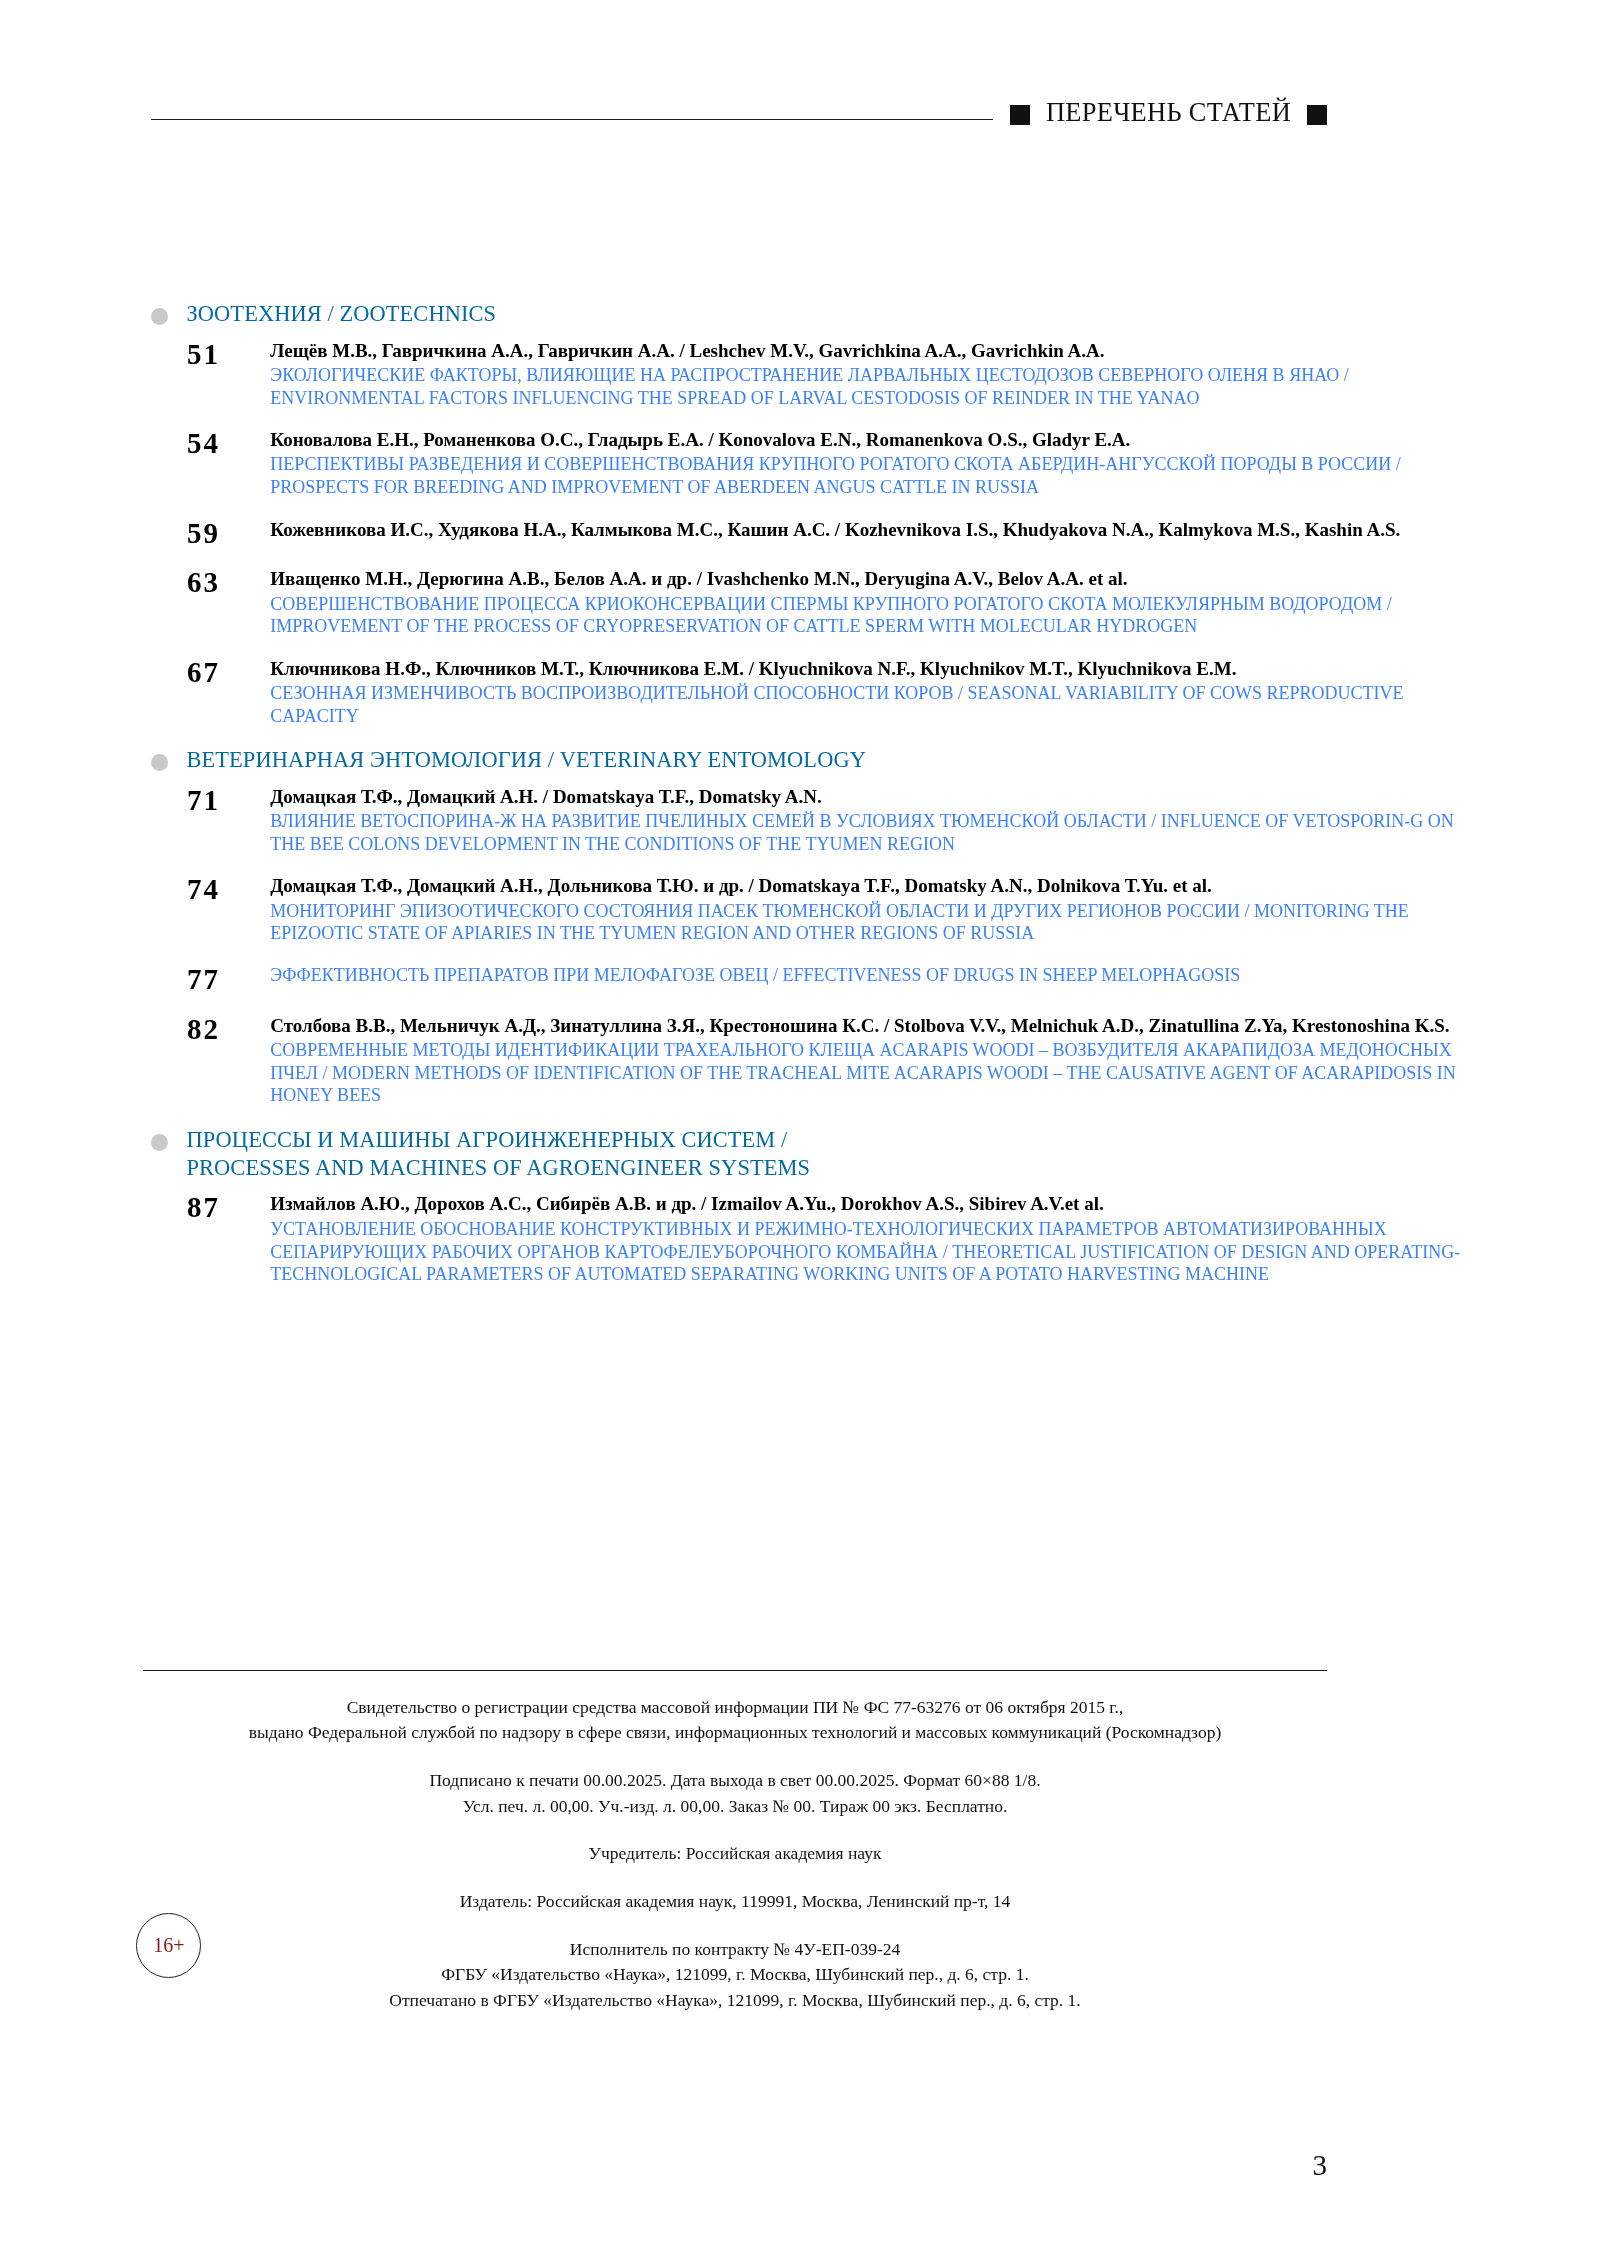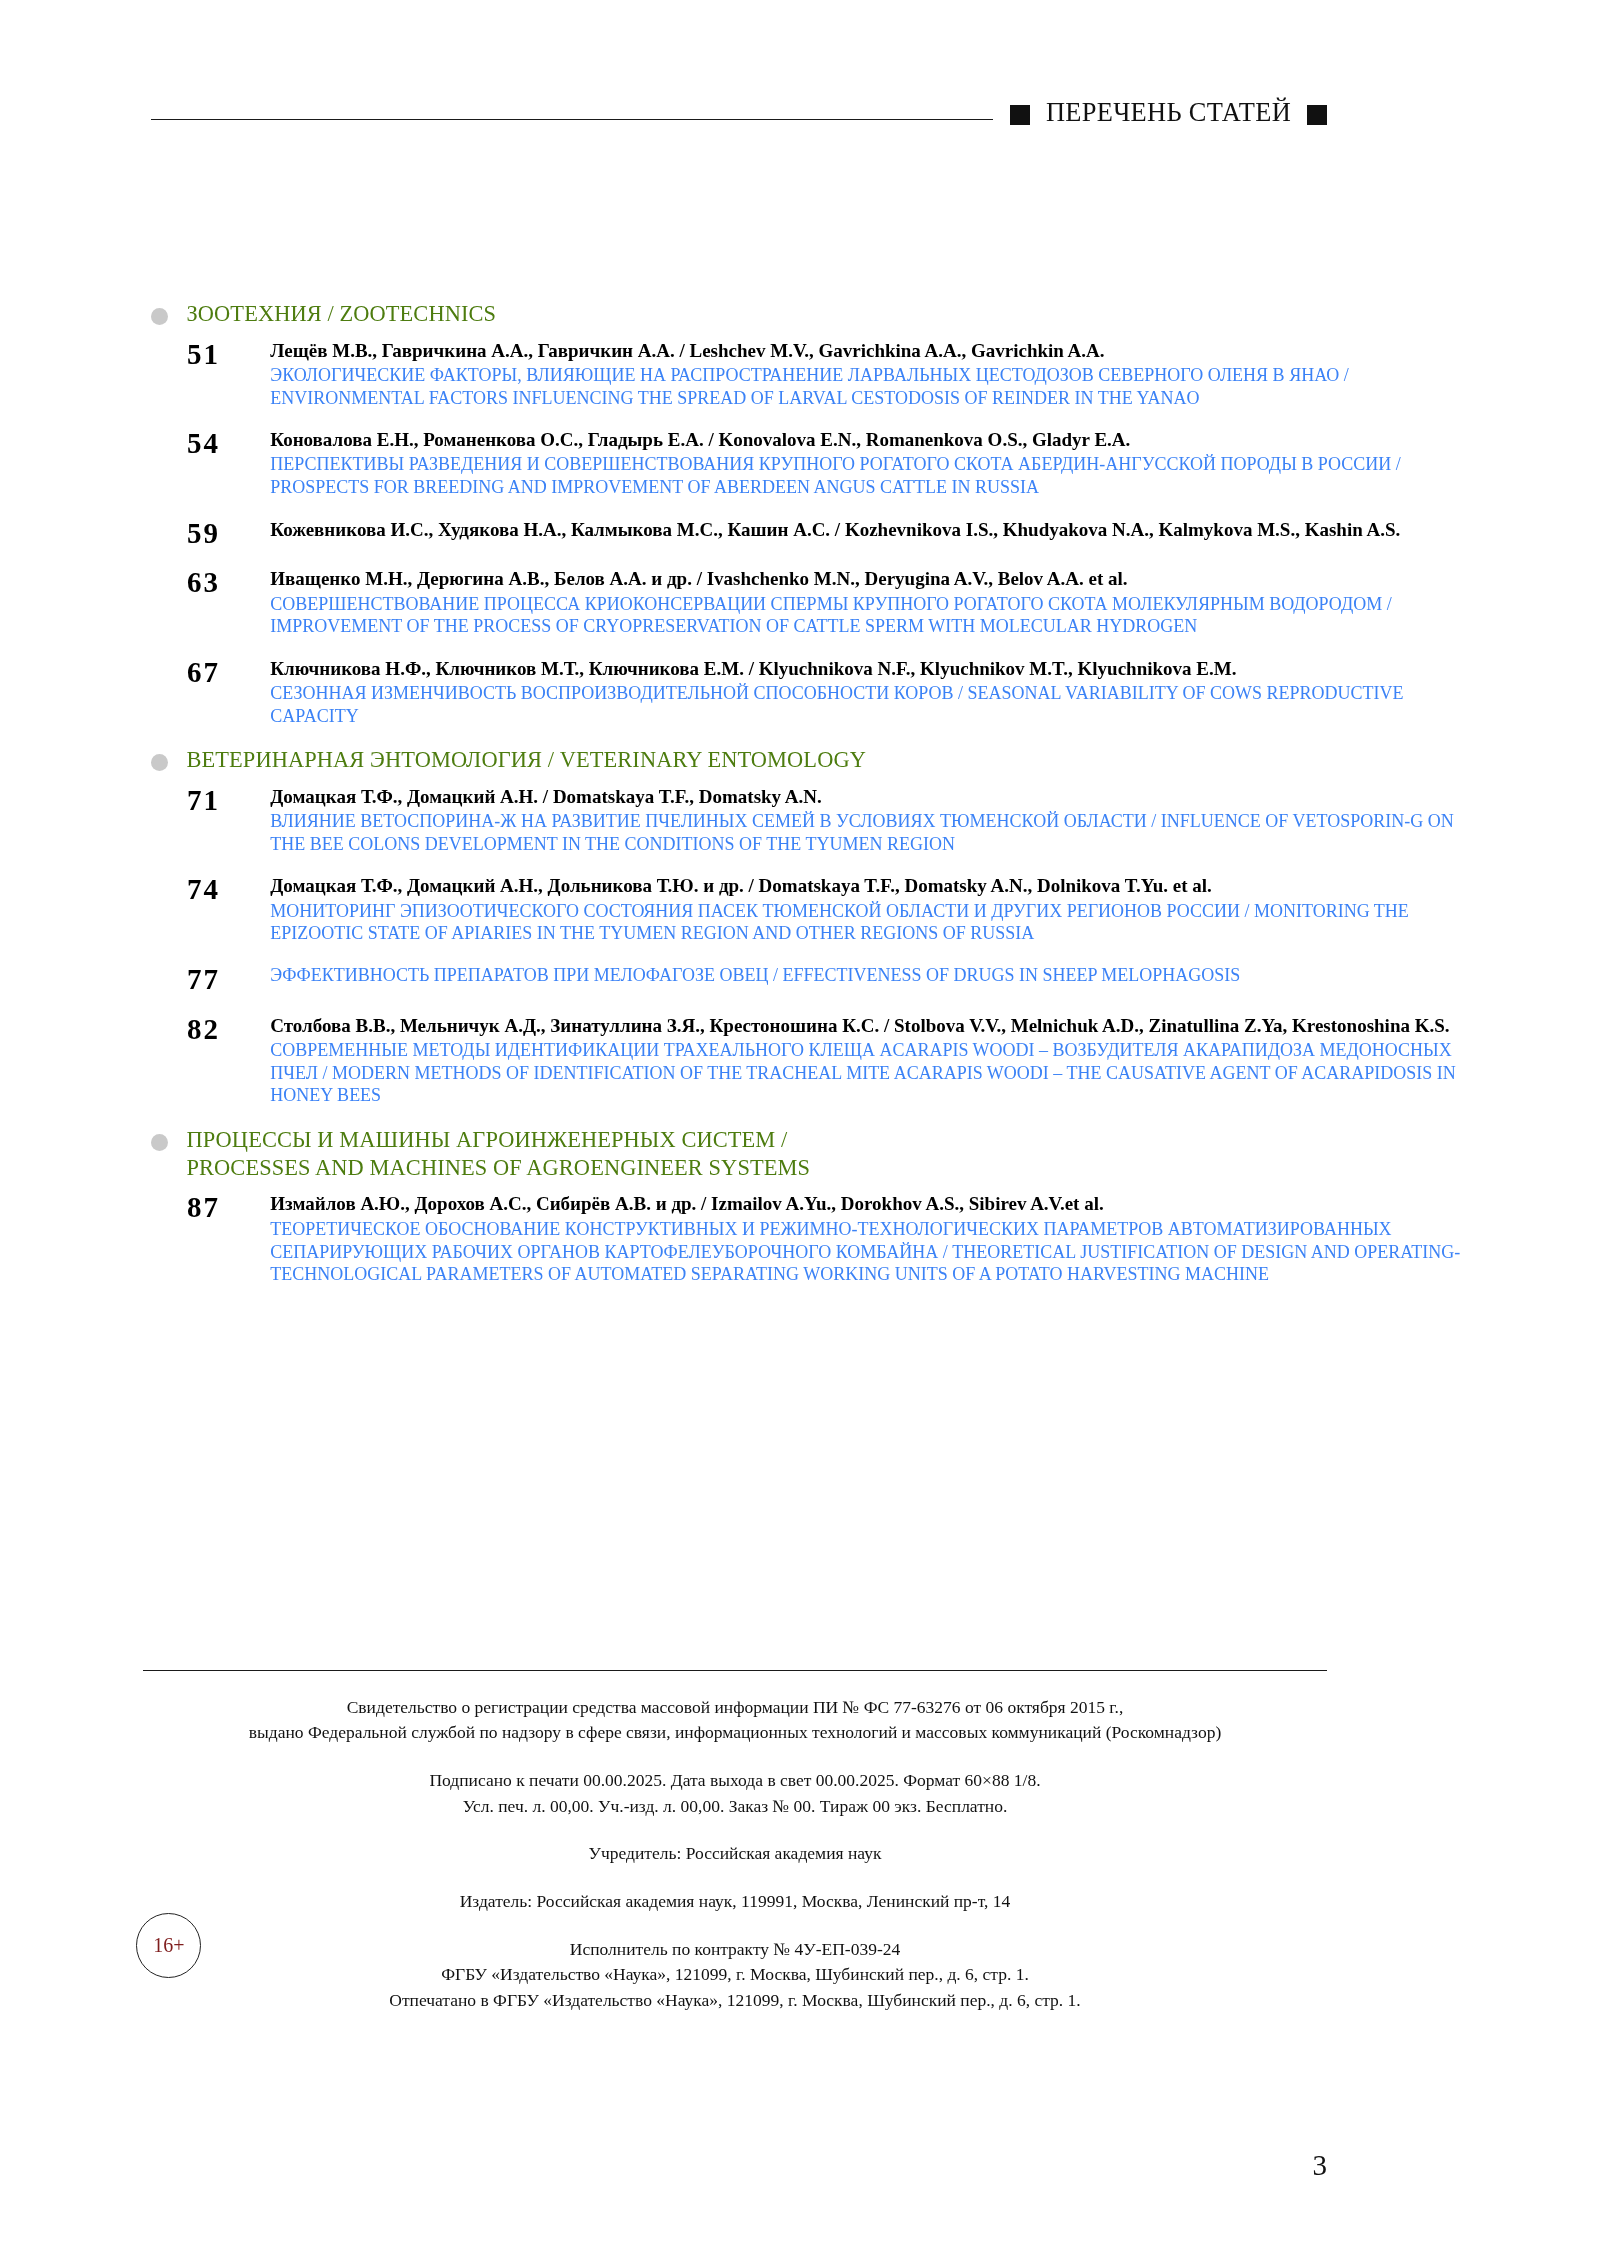--- a/index.html
+++ b/index.html
@@ -75,21 +75,21 @@
     border-radius: 50%;
     background: #c9c9c9;
     margin-top: 8px;
     margin-right: 18.5px;
     flex: 0 0 auto;
   }
   .section-title {
     font-size: 22.4px;
     line-height: 1.25;
     letter-spacing: 0.1px;
-    color: #4d7c0f;
+    color: #0369a1;
     white-space: pre-line;
   }
 
   .entries {
     margin-left: 36px;
   }
   .entry {
     display: flex;
     align-items: flex-start;
     margin-bottom: 18.5px;
@@ -277,21 +277,21 @@
         <div class="bullet"></div>
         <div class="section-title">ПРОЦЕССЫ И МАШИНЫ АГРОИНЖЕНЕРНЫХ СИСТЕМ /
 PROCESSES AND MACHINES OF AGROENGINEER SYSTEMS</div>
       </div>
       <div class="entries">
 
         <div class="entry">
           <div class="entry-page">87</div>
           <div class="entry-body">
             <div class="entry-authors">Измайлов А.Ю., Дорохов А.С., Сибирёв А.В. и др. / Izmailov A.Yu., Dorokhov A.S., Sibirev A.V.et al.</div>
-            <div class="entry-title">ТЕОРЕТИЧЕСКОЕ ОБОСНОВАНИЕ КОНСТРУКТИВНЫХ И РЕЖИМНО-ТЕХНОЛОГИЧЕСКИХ ПАРАМЕТРОВ АВТОМАТИЗИРОВАННЫХ СЕПАРИРУЮЩИХ РАБОЧИХ ОРГАНОВ КАРТОФЕЛЕУБОРОЧНОГО КОМБАЙНА / THEORETICAL JUSTIFICATION OF DESIGN AND OPERATING-TECHNOLOGICAL PARAMETERS OF AUTOMATED SEPARATING WORKING UNITS OF A POTATO HARVESTING MACHINE</div>
+            <div class="entry-title">УСТАНОВЛЕНИЕ ОБОСНОВАНИЕ КОНСТРУКТИВНЫХ И РЕЖИМНО-ТЕХНОЛОГИЧЕСКИХ ПАРАМЕТРОВ АВТОМАТИЗИРОВАННЫХ СЕПАРИРУЮЩИХ РАБОЧИХ ОРГАНОВ КАРТОФЕЛЕУБОРОЧНОГО КОМБАЙНА / THEORETICAL JUSTIFICATION OF DESIGN AND OPERATING-TECHNOLOGICAL PARAMETERS OF AUTOMATED SEPARATING WORKING UNITS OF A POTATO HARVESTING MACHINE</div>
           </div>
         </div>
 
       </div>
     </div>
 
   </div>
 
   <div class="footer">
     <div class="footer-rule"></div>

